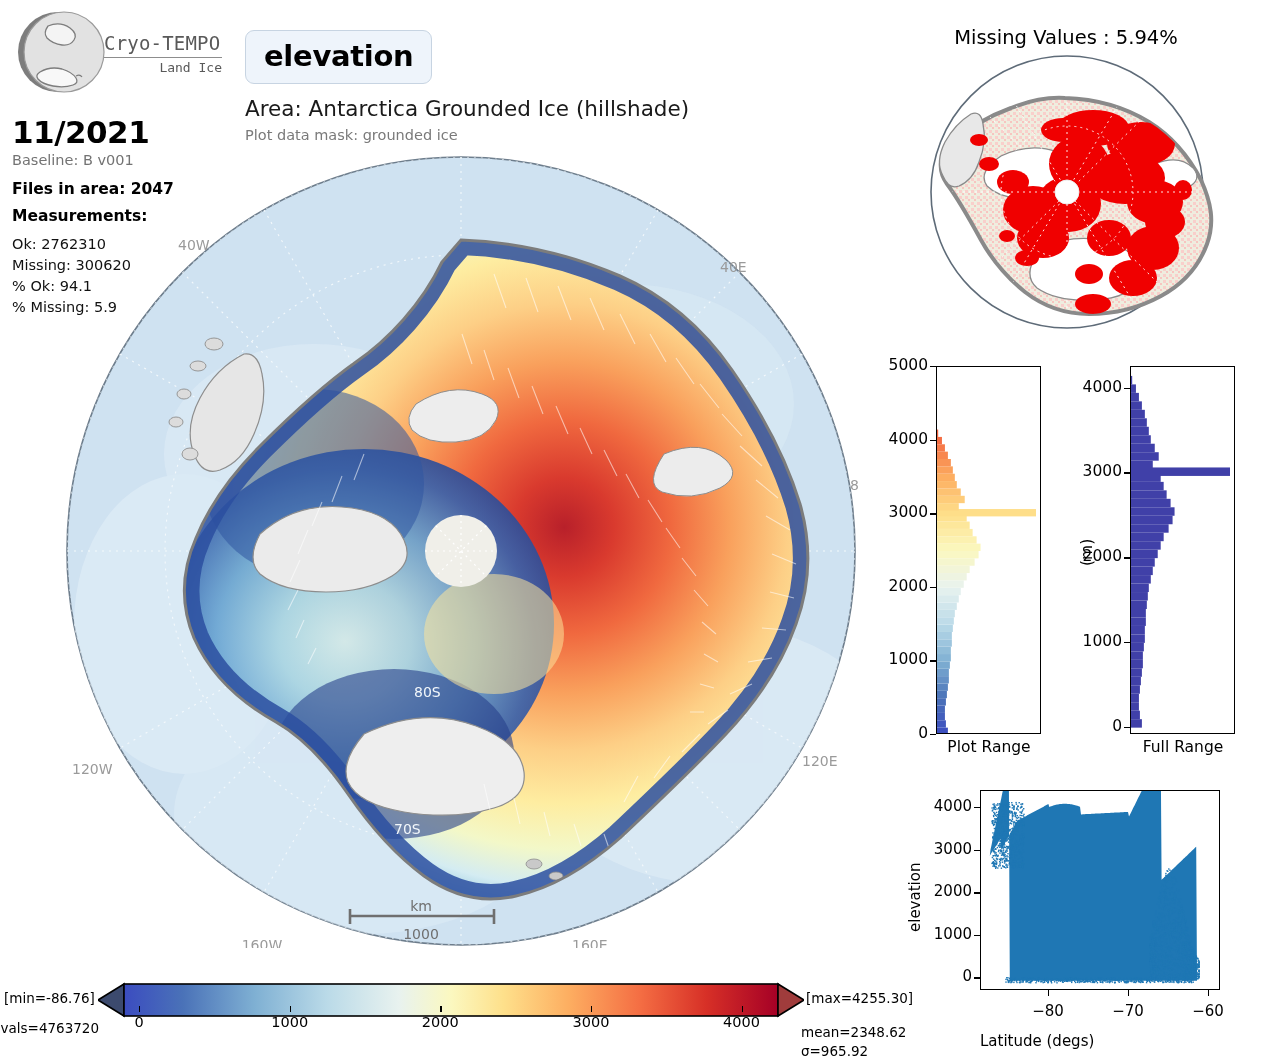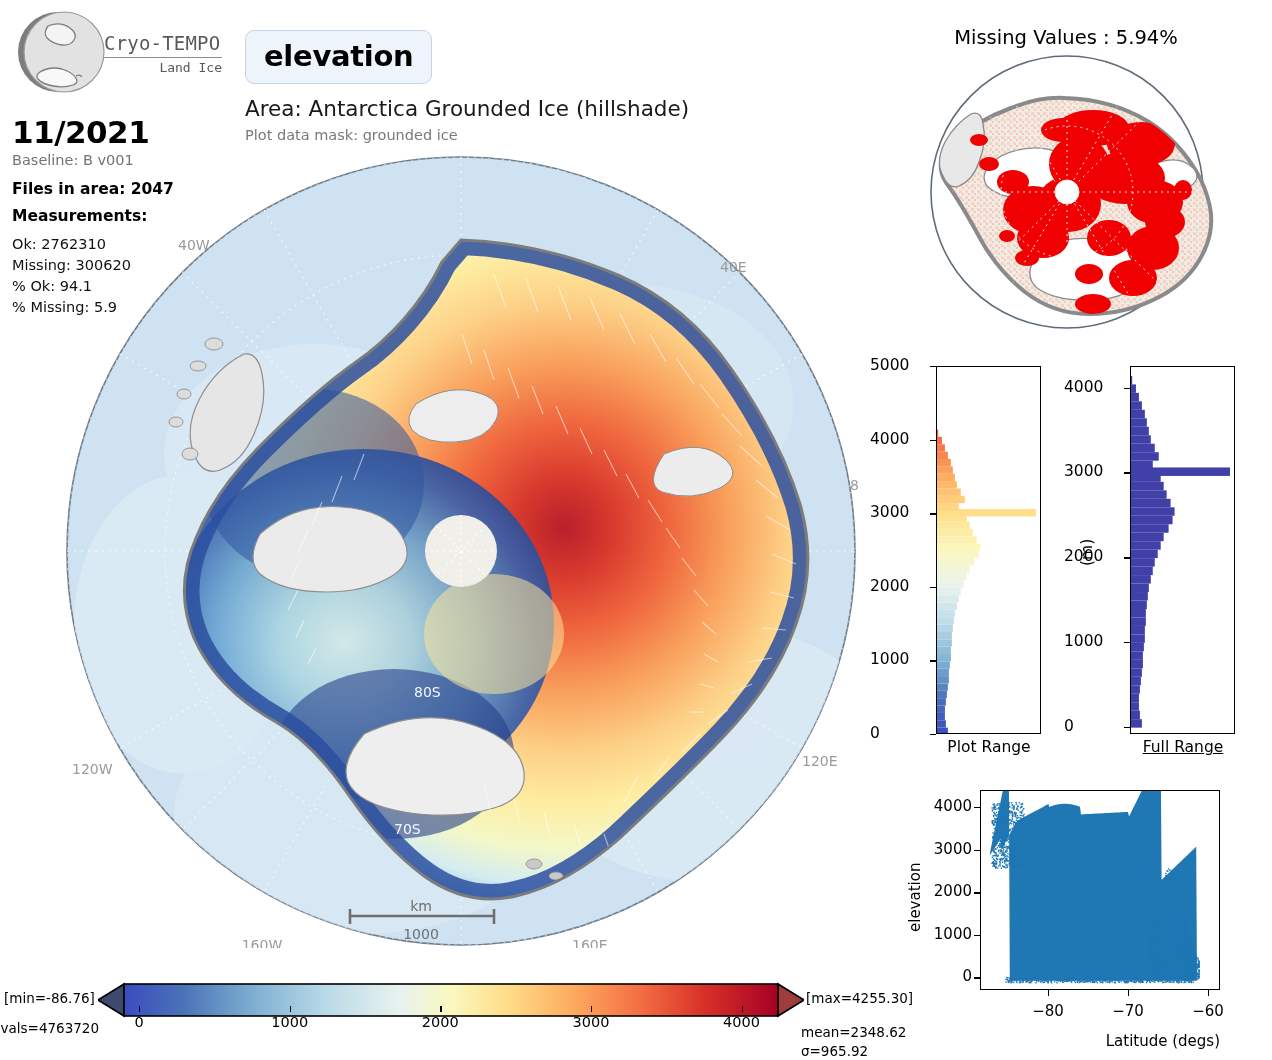--- a/index.html
+++ b/index.html
@@ -55,31 +55,31 @@
 
   
   #mv-title { left:860px; top:26px; width:412px; text-align:center; font-size:19.5px; }
   #mvmap { left:893px; top:52px; width:348px; height:280px; }
 
   
   #hist-wrap { left:862px; top:356px; width:410px; height:408px; }
   .hist-axis-label {
     position:absolute; font-size:15.5px; text-align:center; color:#000;
   }
-  .tick-lbl { position:absolute; font-size:15.5px; color:#000; text-align:left; white-space:nowrap; }
+  .tick-lbl { position:absolute; font-size:15.5px; color:#000; text-align:right; white-space:nowrap; }
   .hist-box { position:absolute; border:1.4px solid #000; background:#fff; overflow:hidden; }
   .tickmark { position:absolute; background:#000; height:1.4px; width:6px; }
   #m-unit { position:absolute; font-size:15.5px; transform:rotate(-90deg); transform-origin:left top; }
 
   
   #scatter-wrap { left:880px; top:782px; width:392px; height:278px; }
   #scatter-box { position:absolute; left:100px; top:8px; width:240px; height:200px;
                  border:1.4px solid #000; background:#fff; overflow:hidden; }
   #scatter-ylab { position:absolute; font-size:15px; transform:rotate(-90deg); transform-origin:left top; }
-  #scatter-xlab { position:absolute; left:100px; top:250px; width:240px; text-align:right; font-size:15px; }
+  #scatter-xlab { position:absolute; left:100px; top:250px; width:240px; text-align:left; font-size:15px; }
   .s-tick { position:absolute; font-size:15px; color:#000; }
 
   
   #cbar-wrap { left:0px; top:978px; width:916px; height:82px; }
   #cbar-min { position:absolute; left:4px; top:12px; font-size:13.5px; white-space:nowrap; }
   #cbar-nvals { position:absolute; left:-8px; top:42px; font-size:13.5px; white-space:nowrap; }
   #cbar-max { position:absolute; left:806px; top:12px; font-size:13.5px; white-space:nowrap;text-align:center; }
   #cbar-mean { position:absolute; left:801px; top:46px; font-size:13.5px; white-space:nowrap; }
   #cbar-sigma { position:absolute; left:801px; top:65px; font-size:13.5px; white-space:nowrap; }
   #cbar-ticks { position:absolute; left:100px; top:32px; width:690px; height:20px; }
@@ -449,21 +449,21 @@
         <rect x="0" y="68.25110661759626" width="19.8" height="8.475239863106424" fill="#4040a8"></rect>
         <rect x="0" y="59.77586675448984" width="17.82" height="8.475239863106424" fill="#4040a8"></rect>
         <rect x="0" y="51.30062689138336" width="15.84" height="8.475239863106424" fill="#4040a8"></rect>
         <rect x="0" y="42.825387028276936" width="13.860000000000001" height="8.475239863106424" fill="#4040a8"></rect>
         <rect x="0" y="34.35014716517051" width="10.89" height="8.475239863106424" fill="#4040a8"></rect>
         <rect x="0" y="25.87490730206403" width="7.92" height="8.475239863106424" fill="#4040a8"></rect>
         <rect x="0" y="17.39966743895755" width="4.95" height="8.475239863106424" fill="#4040a8"></rect>
         <rect x="0" y="8.924427575851126" width="1.2" height="8.475239863106424" fill="#4040a8"></rect>
       </svg>
   </div>
-  <div class="hist-axis-label" style="left:248px; top:382px; width:146px;text-decoration:underline;">Full Range</div>
+  <div class="hist-axis-label" style="left:248px; top:382px; width:146px;">Full Range</div>
 
   <div id="m-unit" style="left:216px; top:210px;">(m)</div>
 <div class="tick-lbl" style="left: 8px; top: 0px; width: 58px;">5000</div>
     <div class="tickmark" style="left: 68px; top: 10px;"></div>
     <div class="tick-lbl" style="left: 8px; top: 73.6px; width: 58px;">4000</div>
     <div class="tickmark" style="left: 68px; top: 83.6px;"></div>
     <div class="tick-lbl" style="left: 8px; top: 147.2px; width: 58px;">3000</div>
     <div class="tickmark" style="left: 68px; top: 157.2px;"></div>
     <div class="tick-lbl" style="left: 8px; top: 220.8px; width: 58px;">2000</div>
     <div class="tickmark" style="left: 68px; top: 230.8px;"></div>

